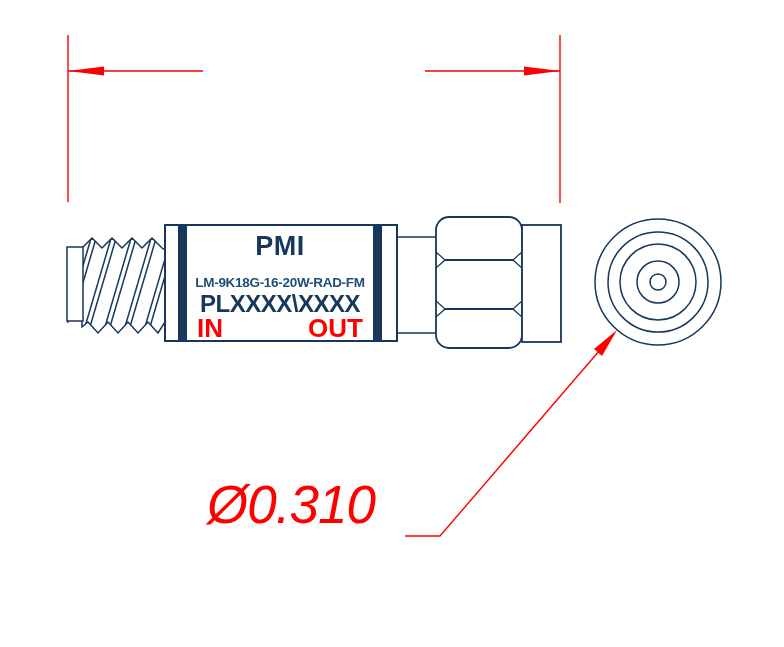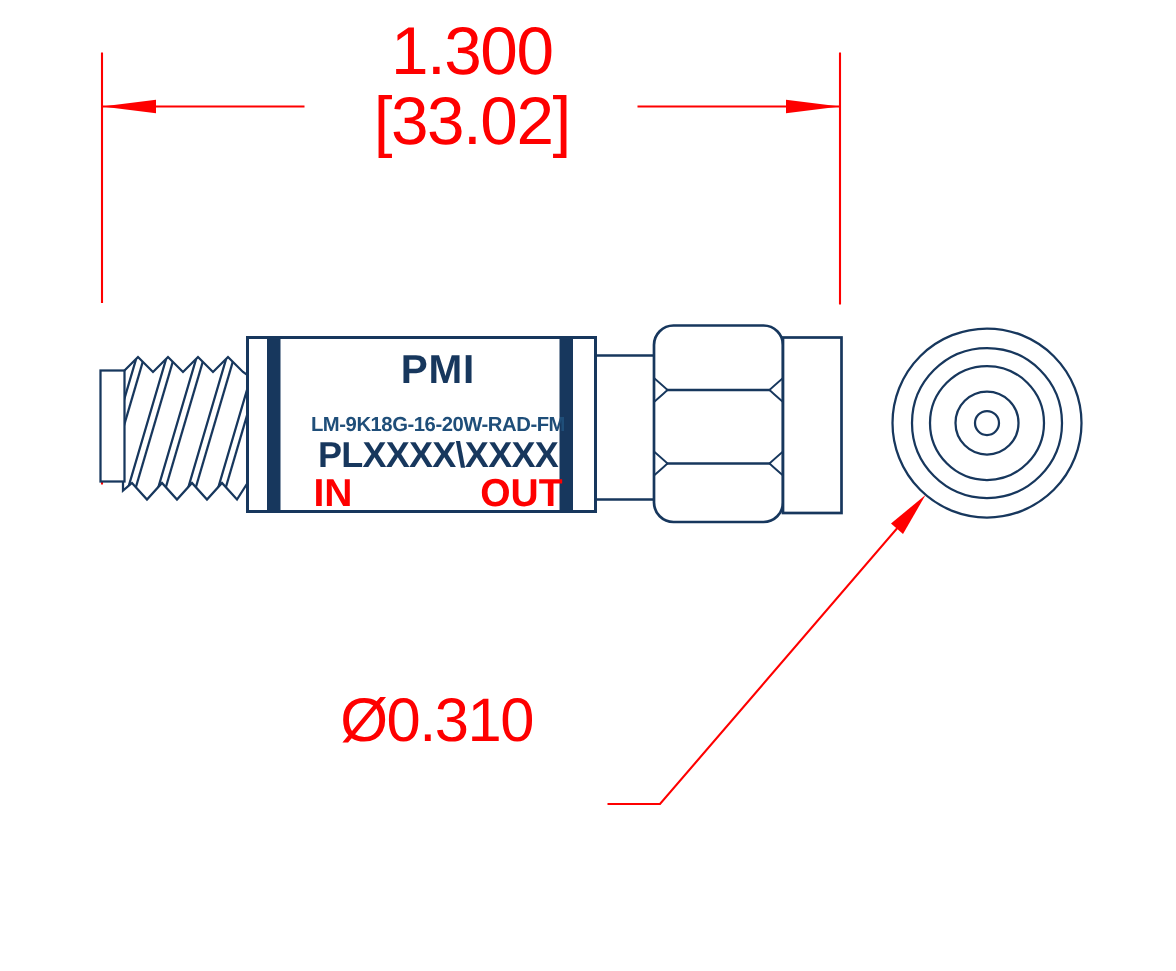--- a/index.html
+++ b/index.html
@@ -33,36 +33,36 @@
   }
   #length-dim-text {
     left: 203px;
     top: 10px;
     width: 223px;
     font-size: 45px;
     line-height: 47px;
   }
   #diameter-dim-text {
     left: 201px;
-    top: 452px;
+    top: 477px;
     width: 180px;
-    font-size: 41px;
+    font-size: 53px;
     line-height: 56px;
+    font-style: italic;
   }
   .label-area {
     position: absolute;
     left: 187px;
     top: 225px;
     width: 186px;
     height: 116px;
     display: flex;
     flex-direction: column;
     align-items: center;
     overflow: hidden;
-    padding-left: 12px;
   }
   .brand-text {
     margin-top: 8px;
     font-size: 27px;
     font-weight: 700;
     color: #17375d;
     line-height: 27px;
     letter-spacing: 0.5px;
   }
   .model-text {
@@ -176,24 +176,20 @@
       <circle cx="658" cy="282" r="21"></circle>
       <circle cx="658" cy="282" r="8"></circle>
     </g>
 
     <g stroke="#fe0000" stroke-width="1.4" fill="none">
       <polyline points="612,336 440,536 405,536"></polyline>
       <polygon points="617,330 602,356 594,349" fill="#fe0000" stroke="none"></polygon>
     </g>
   </svg>
 
-  <div class="dim-text" id="length-dim-text">
-    <span class="line1">1.300</span>
-    <span class="line2">[33.02]</span>
-  </div>
 
   <div class="label-area">
     <div class="brand-text">PMI</div>
     <div class="model-text">LM-9K18G-16-20W-RAD-FM</div>
     <div class="partcode-text">PLXXXX\XXXX</div>
     <div class="ports-row">
       <span class="port-text">IN</span>
       <span class="port-text">OUT</span>
     </div>
   </div>

